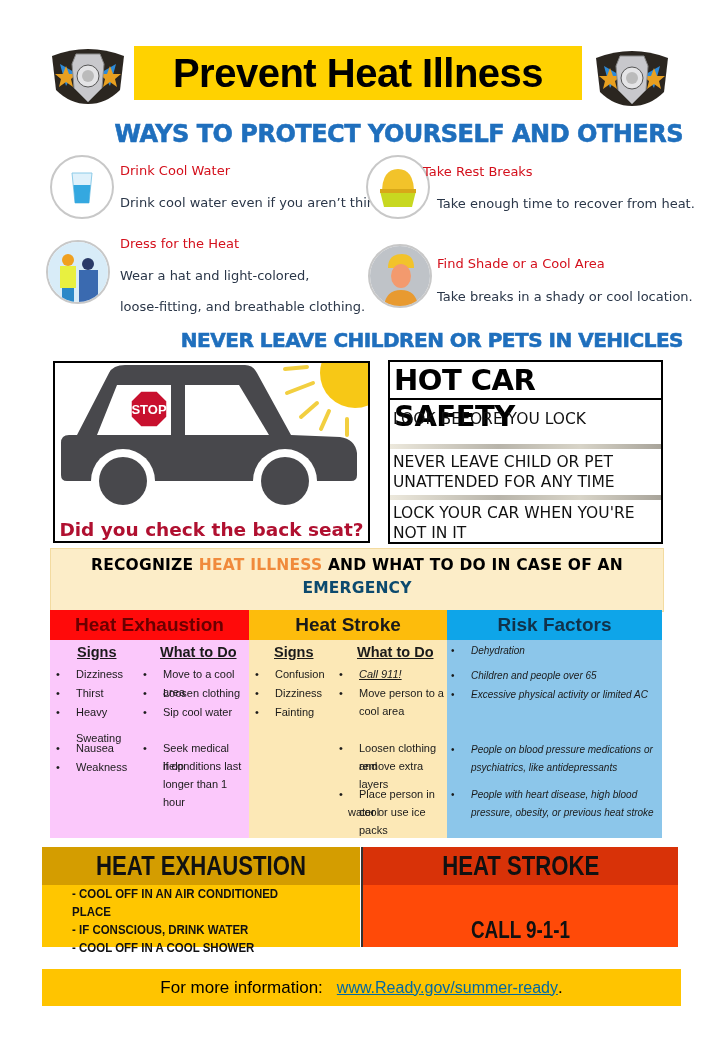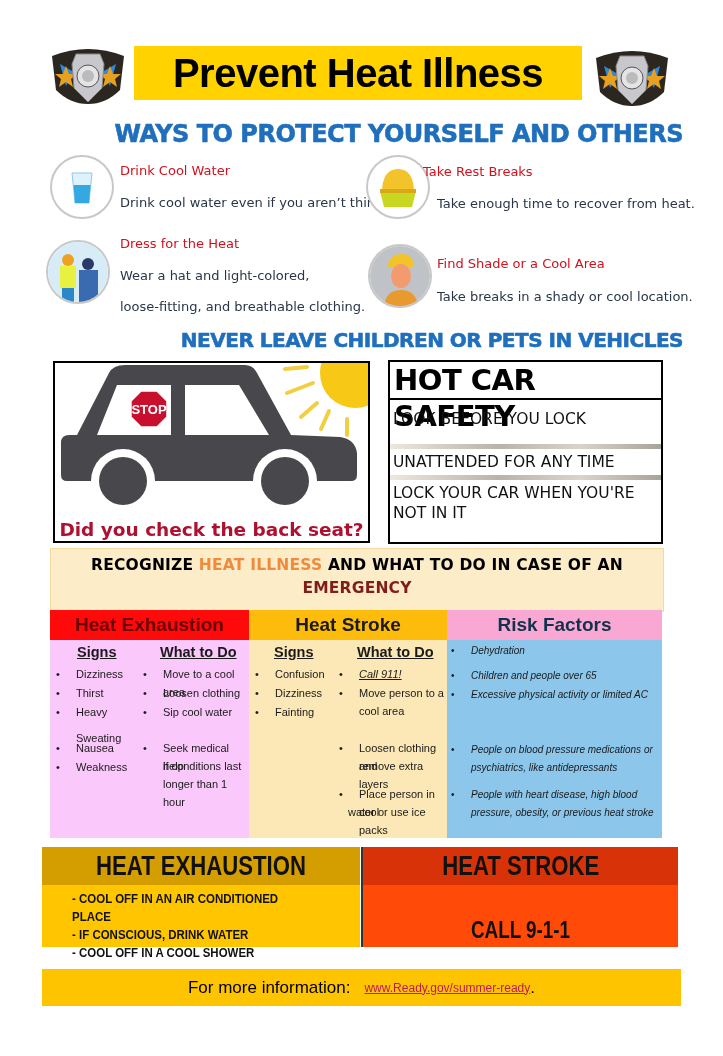--- a/index.html
+++ b/index.html
@@ -20,45 +20,45 @@
   .car-panel{left:53px;top:361px;width:313px;height:178px;border:2px solid #000;background:#fff;overflow:hidden;}
   .car-caption{position:absolute;left:0;bottom:1px;width:100%;text-align:center;font-weight:bold;font-size:18.5px;color:#b01030;font-family:"DejaVu Sans",sans-serif;}
   
   .hotcar{left:388px;top:360px;width:271px;height:180px;border:2px solid #000;background:#fff;}
   .hotcar-title{height:36px;border-bottom:2px solid #000;font-weight:bold;font-size:29px;line-height:36px;padding-left:4px;font-family:"DejaVu Sans",sans-serif;letter-spacing:-0.5px;}
   .hotcar-line{font-size:15.5px;padding-left:3px;font-family:"DejaVu Sans",sans-serif;color:#111;line-height:20px;}
   .hotcar-sep{height:5px;background:linear-gradient(90deg,#ece8dc,#b8b4aa 40%,#d8d4c8 70%,#a8a49a);margin:3px 0;}
   
   .recog{left:50px;top:548px;width:612px;height:62px;background:#fcedc8;border:1px solid #f3dba0;}
   .recog-text{text-align:center;font-weight:900;font-family:"DejaVu Sans",sans-serif;font-size:15.5px;line-height:23px;padding-top:5px;letter-spacing:0.2px;}
-  .c-blue{color:#000000;} .c-orange{color:#f08a3c;} .c-red{color:#7f1d1d;}
+  .c-blue{color:#000000;} .c-orange{color:#f08a3c;} .c-red{color:#0c4a6e;}
   
   .tbl{left:50px;top:610px;width:612px;height:228px;display:flex;}
   .col{height:100%;position:relative;}
   .col-head{height:30px;display:flex;align-items:center;justify-content:center;font-weight:bold;font-size:19px;font-family:"Liberation Sans",sans-serif;transform:scaleX(0.85);}
   .col1{width:199px;background:#fbc8fb;} .col1 .col-head{background:#ff0a0a;color:#6a0000;transform:none;}
   .col2{width:198px;background:#fce8b6;} .col2 .col-head{background:#fdbc0c;color:#1a1a1a;transform:none;}
-  .col3{width:215px;background:#8cc6ea;} .col3 .col-head{background:#f9a8d4;color:#11324a;transform:none;}
+  .col3{width:215px;background:#8cc6ea;} .col3 .col-head{background:#0ea5e9;color:#11324a;transform:none;}
   .sub{position:absolute;font-size:14.5px;font-weight:bold;text-decoration:underline;color:#1a1a1a;font-family:"Liberation Sans",sans-serif;}
   .li{position:absolute;font-size:11px;color:#1a1a1a;font-family:"Liberation Sans",sans-serif;line-height:17.5px;}
   .li .b{position:absolute;left:-20px;top:0;}
   .it{font-style:italic;font-size:10px;}
   
   .he{left:42px;top:847px;width:318px;height:100px;background:#ffc600;}
   .he-head{height:38px;background:#d49d00;display:flex;align-items:center;justify-content:center;font-weight:bold;font-size:27px;color:#111;}
   .he-head span{display:inline-block;transform:scaleX(0.82);}
   .he-line{font-weight:bold;font-size:13.5px;color:#111;padding-left:30px;line-height:18px;}
   .he-line span{display:inline-block;transform:scaleX(0.85);transform-origin:left;}
   .hs{left:361px;top:847px;width:315px;height:100px;background:#ff4a08;border-left:2px solid #333;}
   .hs-head{height:38px;background:#d83208;display:flex;align-items:center;justify-content:center;font-weight:bold;font-size:27px;color:#111;}
   .hs-head span,.hs-line span{display:inline-block;transform:scaleX(0.82);}
   .hs-line{text-align:center;font-weight:bold;font-size:23px;color:#111;line-height:30px;margin-top:28px;}
   
   .footer{left:42px;top:969px;width:639px;height:37px;background:#ffc400;display:flex;align-items:center;justify-content:center;font-size:17px;}
-  .footer a{color:#be185d;text-decoration:underline;font-size:12px;margin-left:14px;}
+  .footer a{color:#0369a1;text-decoration:underline;font-size:16px;margin-left:14px;}
 </style>
 </head>
 <body>
 
 <div class="abs badge" style="left:46px;top:44px;">
   <svg width="84" height="64" viewBox="0 0 84 64">
     <path d="M6 12 Q42 -2 78 12 L74 46 Q60 60 42 60 Q24 60 10 46 Z" fill="#2b2620"></path>
     <path d="M14 20 L28 28 L20 42 Z" fill="#2e8ad8"></path>
       <path d="M70 20 L56 28 L64 42 Z" fill="#2e8ad8"></path>
     <polygon points="20,22 23,30 31,30 25,35 27,43 20,38 13,43 15,35 9,30 17,30" fill="#e8a020"></polygon>
@@ -159,20 +159,21 @@
   </svg>
   <div class="car-caption">Did you check the back seat?</div>
 </div>
 
 <div class="abs hotcar">
   <div class="hotcar-title">HOT CAR SAFETY</div>
   <div style="padding-top:9px;">
     <div class="hotcar-line">LOOK BEFORE YOU LOCK</div>
     <div style="height:12px;"></div>
     <div class="hotcar-sep"></div>
+    <div class="hotcar-line">NEVER LEAVE CHILD OR PET</div>
     <div class="hotcar-line">UNATTENDED FOR ANY TIME</div>
     <div class="hotcar-sep"></div>
     <div class="hotcar-line">LOCK YOUR CAR WHEN YOU'RE</div>
     <div class="hotcar-line">NOT IN IT</div>
   </div>
 </div>
 
 <div class="abs recog">
   <div class="recog-text">
     <span class="c-blue">RECOGNIZE </span><span class="c-orange">HEAT ILLNESS</span><span class="c-blue"> AND WHAT TO DO IN CASE OF AN</span><br>
@@ -226,21 +227,21 @@
     <div class="li it" style="left:24px;top:149px;"><span>psychiatrics, like antidepressants</span></div>
     <div class="li it" style="left:24px;top:176px;"><span class="b" style="font-style:normal;">•</span><span>People with heart disease, high blood</span></div>
     <div class="li it" style="left:24px;top:194px;"><span>pressure, obesity, or previous heat stroke</span></div>
   </div>
 </div>
 
 <div class="abs he">
   <div class="he-head">
       <span>HEAT EXHAUSTION</span>
     </div>
-  <div style="padding-top:5px;">
+  <div style="">
     <div class="he-line"><span>- COOL OFF IN AN AIR CONDITIONED PLACE</span></div>
     <div class="he-line"><span>- IF CONSCIOUS, DRINK WATER</span></div>
     <div class="he-line"><span>- COOL OFF IN A COOL SHOWER</span></div>
   </div>
 </div>
 <div class="abs hs">
   <div class="hs-head">
       <span>HEAT STROKE</span>
     </div>
   <div style="padding-top:2px;">

